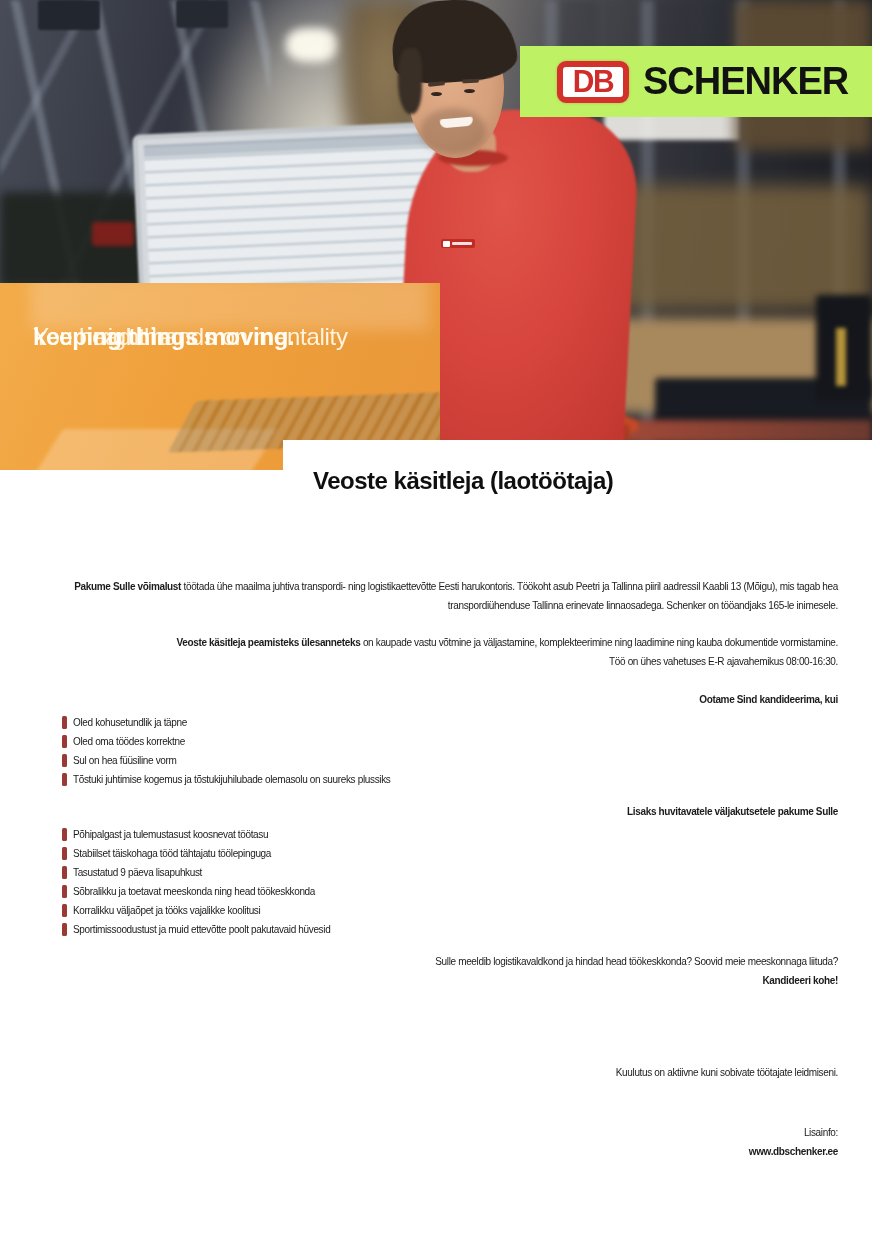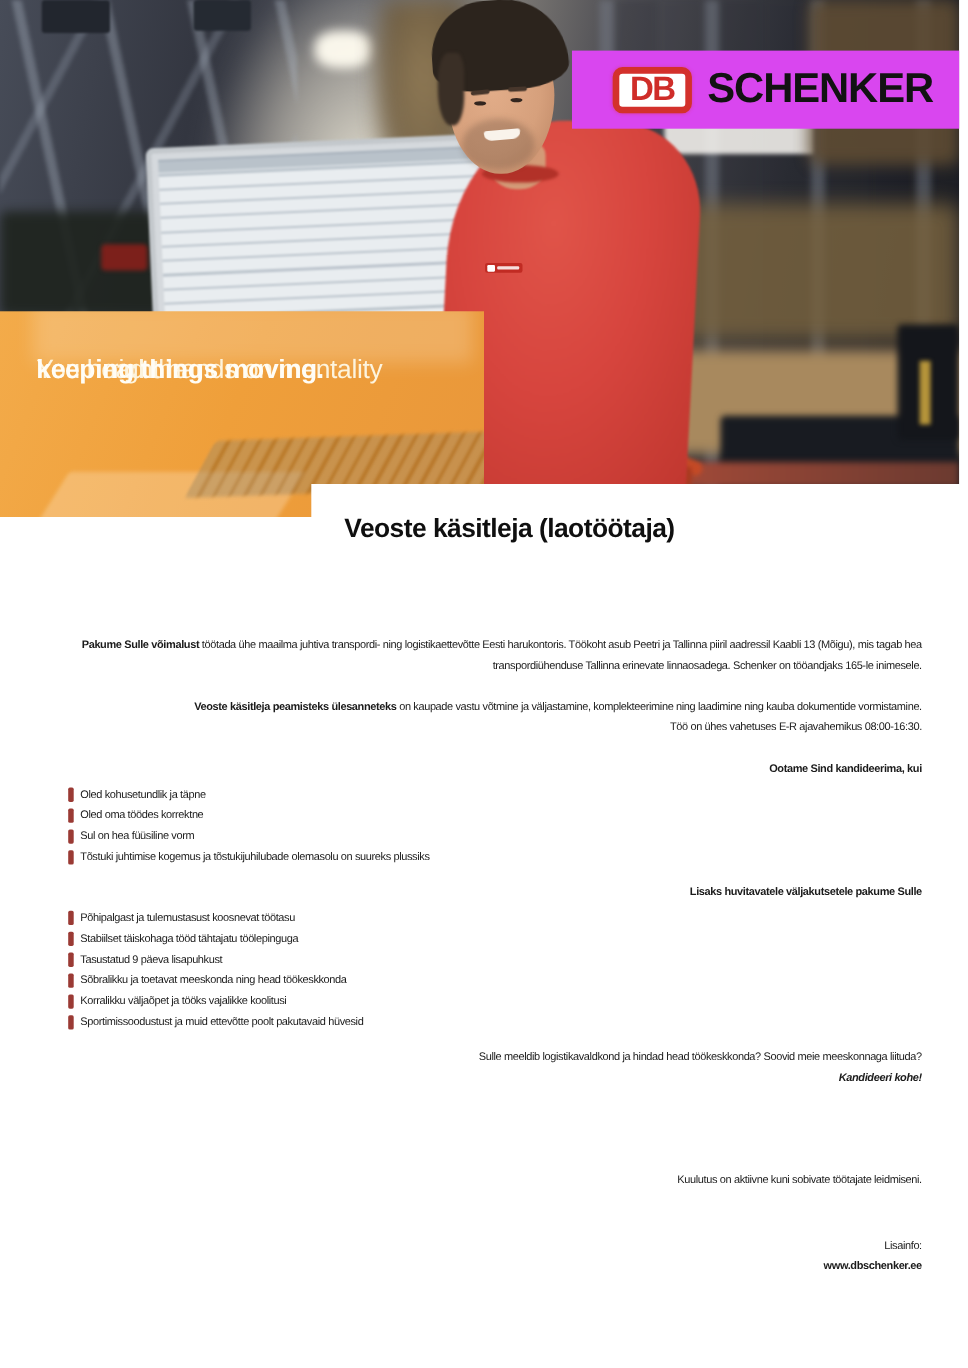--- a/index.html
+++ b/index.html
@@ -76,21 +76,21 @@
   .orange-band *{position:absolute;}
   .ob-glow{left:30px;top:-8px;width:400px;height:55px;background:rgba(255,255,255,0.20);filter:blur(8px);}
   .ob-paper{left:48px;top:146px;width:215px;height:48px;background:rgba(255,248,235,0.26);transform:skewX(-32deg);filter:blur(2px);}
   .ob-keyboard{left:185px;top:112px;width:330px;height:52px;background:rgba(70,45,12,0.30);transform:skewX(-30deg) rotate(-2deg);
     border-radius:4px;filter:blur(1.5px);
     background-image:repeating-linear-gradient(90deg,rgba(255,230,190,0.22) 0 10px,transparent 10px 14px);}
   .slogan{left:33px;top:40px;width:400px;color:#fdf4de;font-size:24px;line-height:27px;letter-spacing:-0.3px;}
   .slogan .s2{margin-left:67px;}
   .slogan .s3{color:#fffdf6;font-weight:bold;}
   
-  .logo-box{position:absolute;left:520px;top:46px;width:352px;height:71px;background:#d946ef;
+  .logo-box{position:absolute;left:520px;top:46px;width:352px;height:71px;background:#bef264;
     display:flex;align-items:center;}
   .db-emblem{margin-left:37px;width:60px;height:30px;border:6px solid #d3312c;border-radius:9px;background:#fff;
     display:flex;align-items:center;justify-content:center;box-shadow:0 0 3px rgba(211,49,44,0.35);}
   .db-emblem span{color:#cf2d29;font-weight:bold;font-size:30px;letter-spacing:-1.5px;line-height:1;transform:scaleY(1.02);}
   .wordmark{margin-left:14px;color:#121212;font-weight:bold;font-size:38px;letter-spacing:-1px;}
   
   .white-card{position:absolute;left:283px;top:440px;right:0;bottom:0;background:#ffffff;}
   .right-strip{position:absolute;left:872px;top:0;width:8px;height:470px;background:#ffffff;}
   
   .job-header{position:absolute;left:313px;top:468px;z-index:9;}
@@ -99,21 +99,21 @@
   
   .content{position:absolute;left:62px;top:577px;width:776px;font-size:10px;line-height:19px;letter-spacing:-0.35px;text-align:right;}
   .content p{margin:0;}
   .para-gap{margin-top:18px !important;}
   .sec-heading{font-weight:bold;margin-top:19px !important;}
   .sec-heading2{font-weight:bold;margin-top:13px !important;}
   .bullets{margin-top:4px;}
   .bullet-item{display:flex;align-items:flex-start;}
   .bullet-mark{flex:0 0 auto;width:5px;height:13px;background:#9a3a34;border-radius:1.5px;margin:3px 6px 0 0;}
   .closing-q{margin-top:13px !important;}
-  .cta{font-weight:bold;font-style:italic;}
+  .cta{font-weight:bold;}
   .validity{margin-top:73px !important;}
   .lisainfo{margin-top:41px !important;}
   .website{font-weight:bold;}
   b,strong{letter-spacing:-0.35px;}
 </style>
 </head>
 <body>
 
 <div class="page">
 

